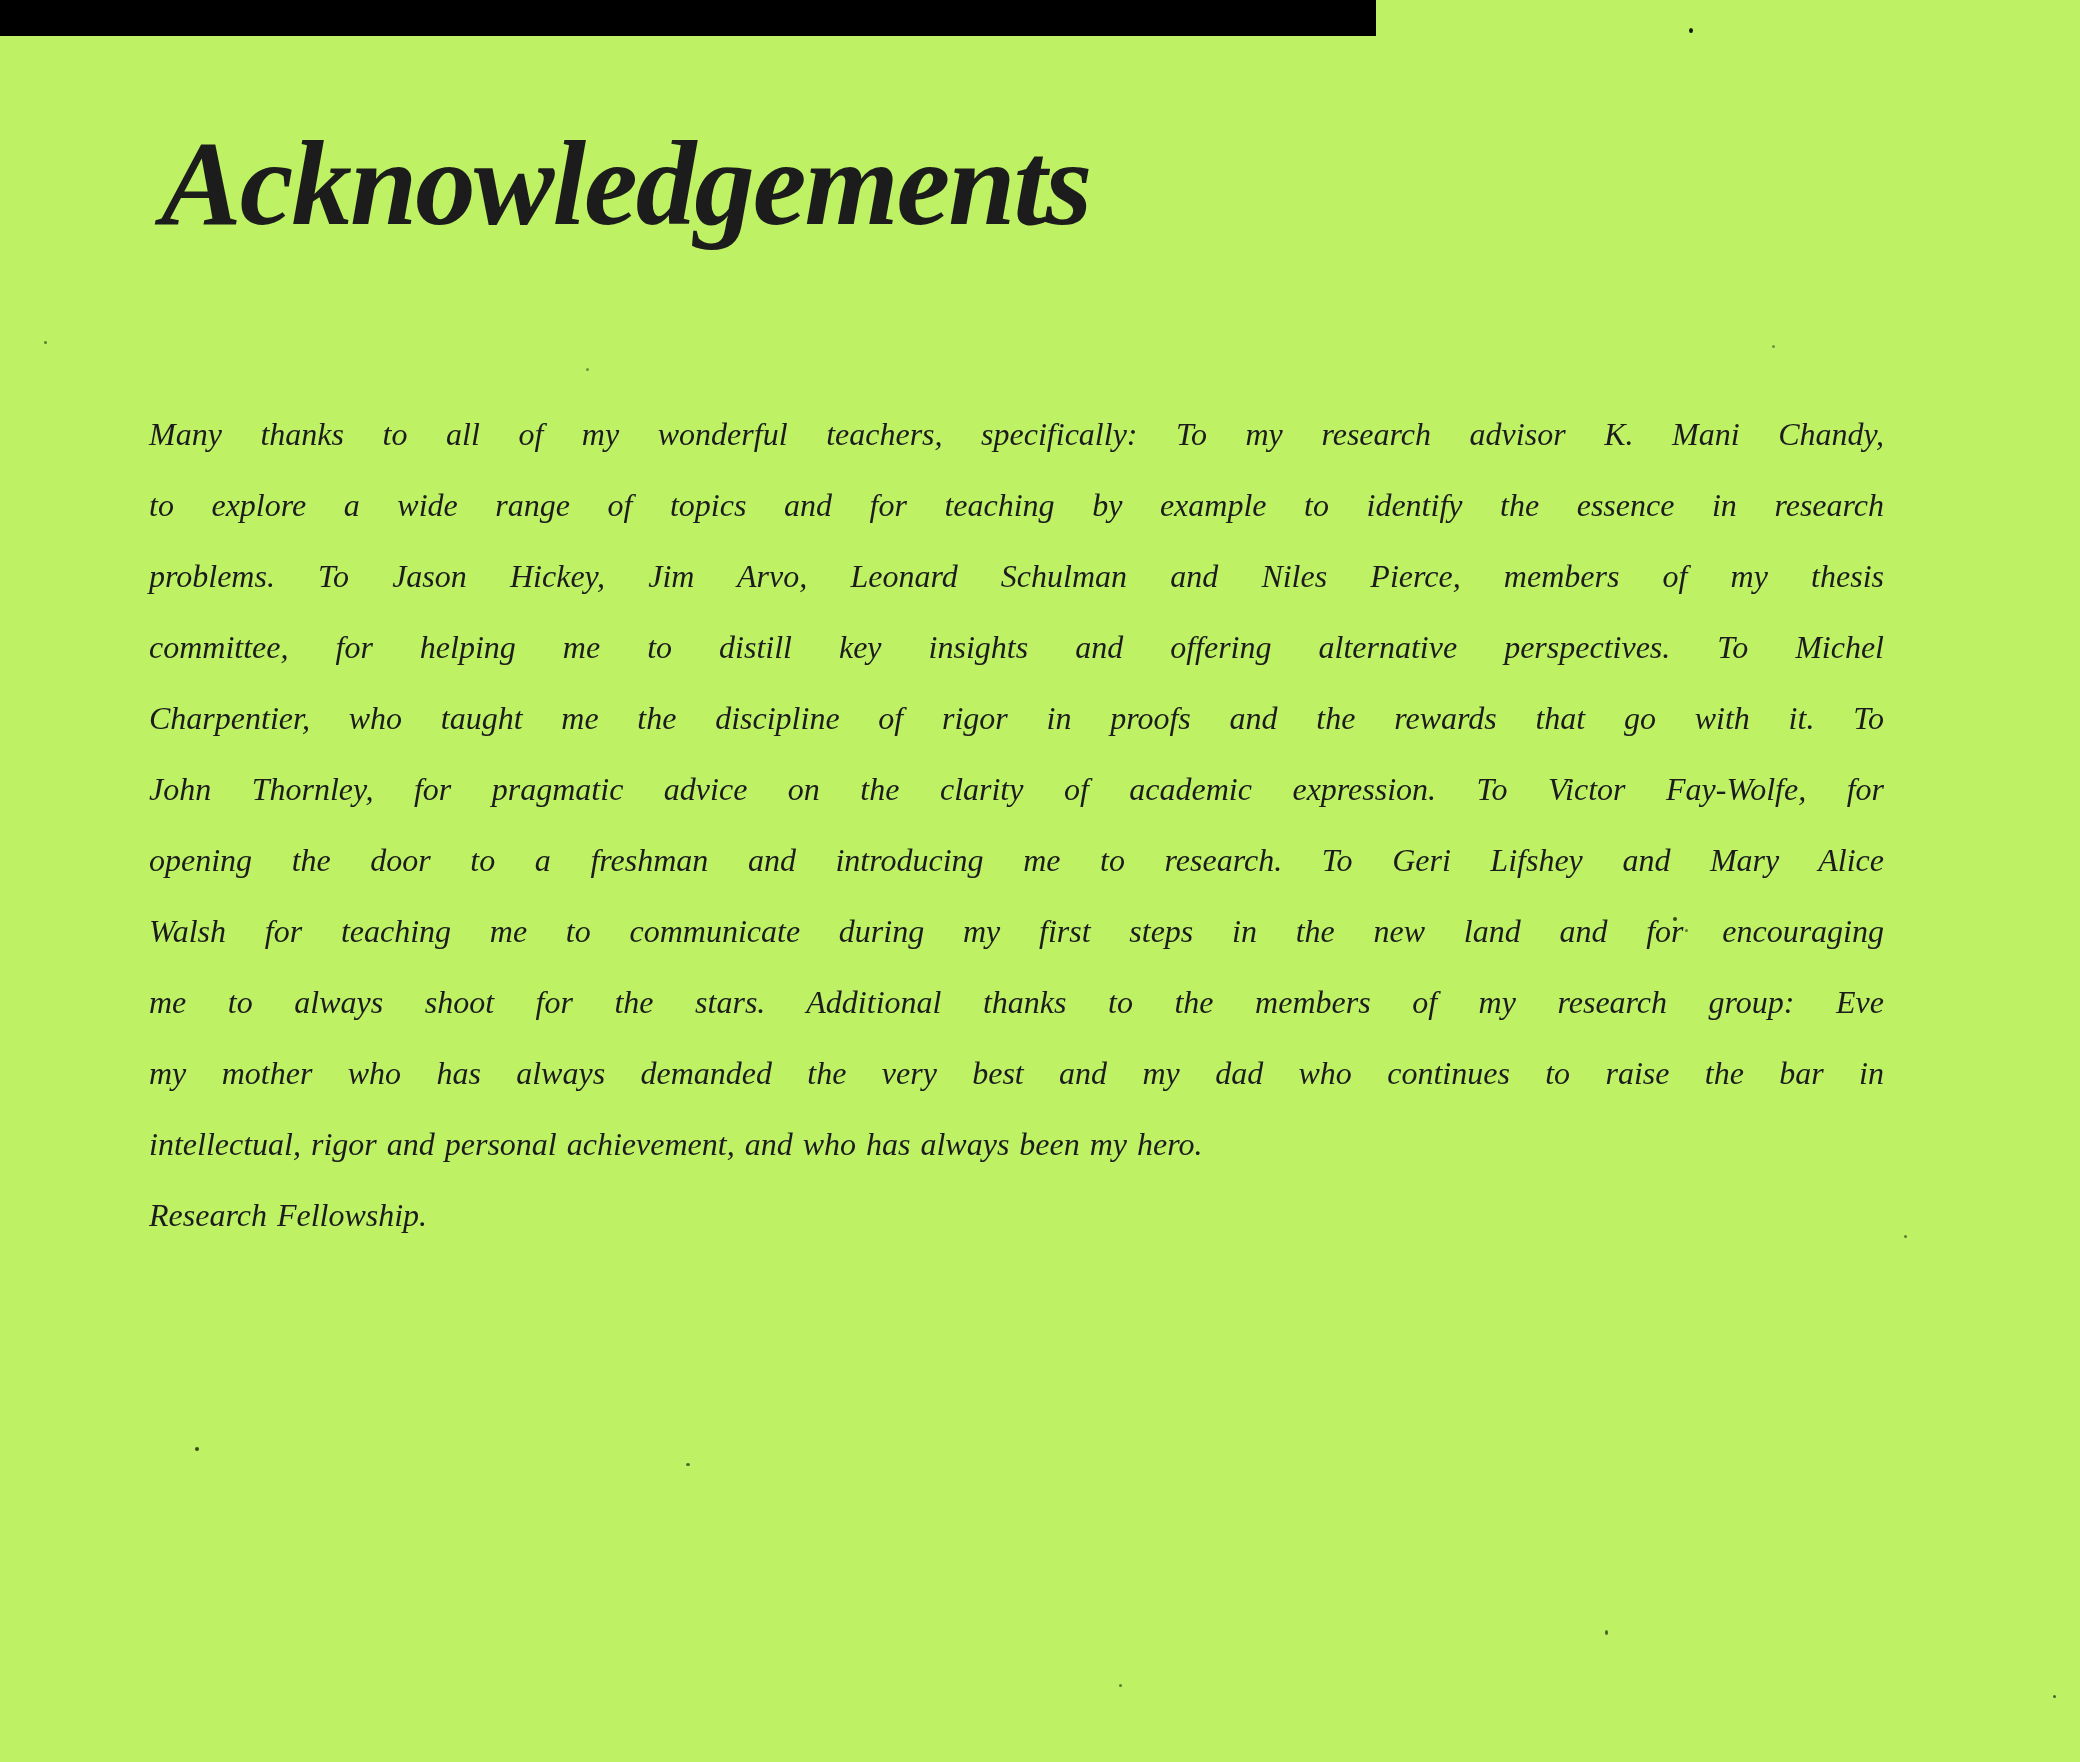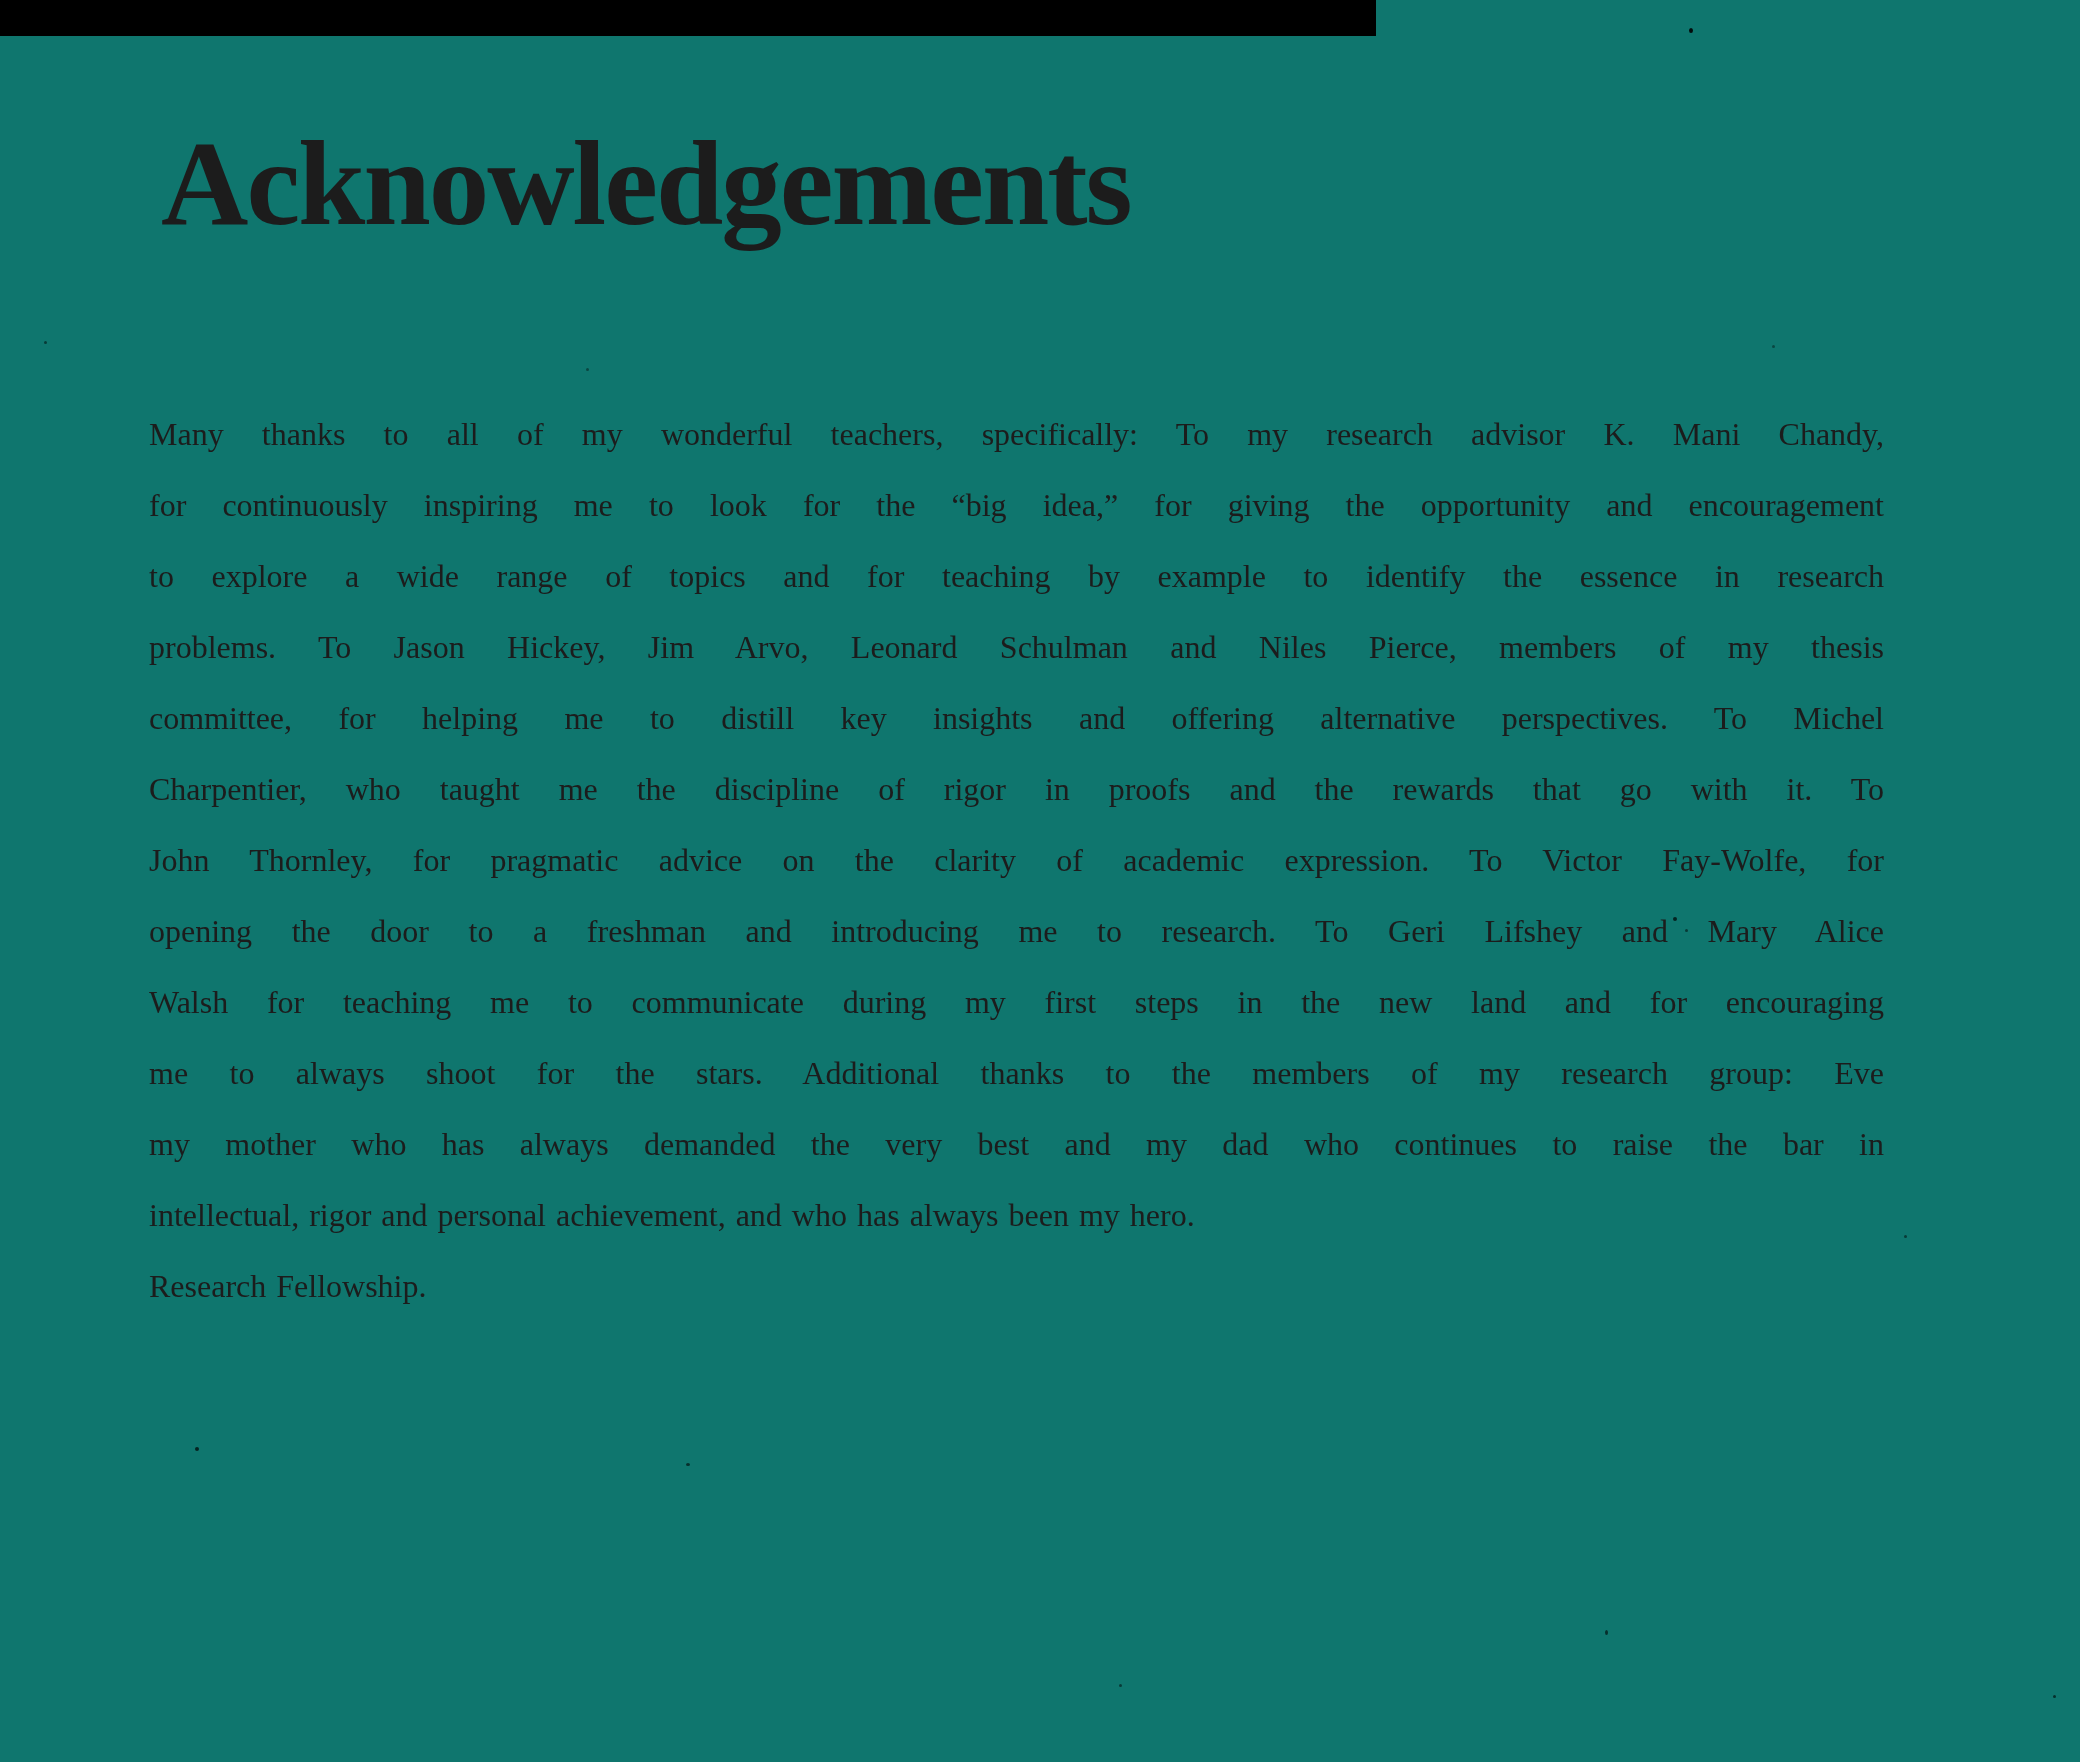--- a/index.html
+++ b/index.html
@@ -61,29 +61,28 @@
   
   .speck {
     position: absolute;
     background: #000000;
     border-radius: 50%;
   }
 </style>
 </head>
 <body>
 
-<div class="page" style="background: #0f766e;">
+<div class="page" style="background: #bef264; font-style: italic;">
 
   <div class="scan-bar" style="background: rgb(0, 0, 0);"></div>
 
   <h1 class="title" style="color: rgb(28, 28, 28);">Acknowledgements</h1>
 
   <div class="body-text" style="color: rgb(28, 28, 28);">
       <div class="line">Many thanks to all of my wonderful teachers, specifically: To my research advisor K. Mani Chandy,</div>
-      <div class="line">for continuously inspiring me to look for the “big idea,” for giving the opportunity and encouragement</div>
       <div class="line">to explore a wide range of topics and for teaching by example to identify the essence in research</div>
       <div class="line">problems. To Jason Hickey, Jim Arvo, Leonard Schulman and Niles Pierce, members of my thesis</div>
       <div class="line">committee, for helping me to distill key insights and offering alternative perspectives. To Michel</div>
       <div class="line">Charpentier, who taught me the discipline of rigor in proofs and the rewards that go with it. To</div>
       <div class="line">John Thornley, for pragmatic advice on the clarity of academic expression. To Victor Fay-Wolfe, for</div>
       <div class="line">opening the door to a freshman and introducing me to research. To Geri Lifshey and Mary Alice</div>
       <div class="line">Walsh for teaching me to communicate during my first steps in the new land and for encouraging</div>
       <div class="line">me to always shoot for the stars. Additional thanks to the members of my research group: Eve</div>
       <div class="line">my mother who has always demanded the very best and my dad who continues to raise the bar in</div>
       <div class="line last">intellectual, rigor and personal achievement, and who has always been my hero.</div>

